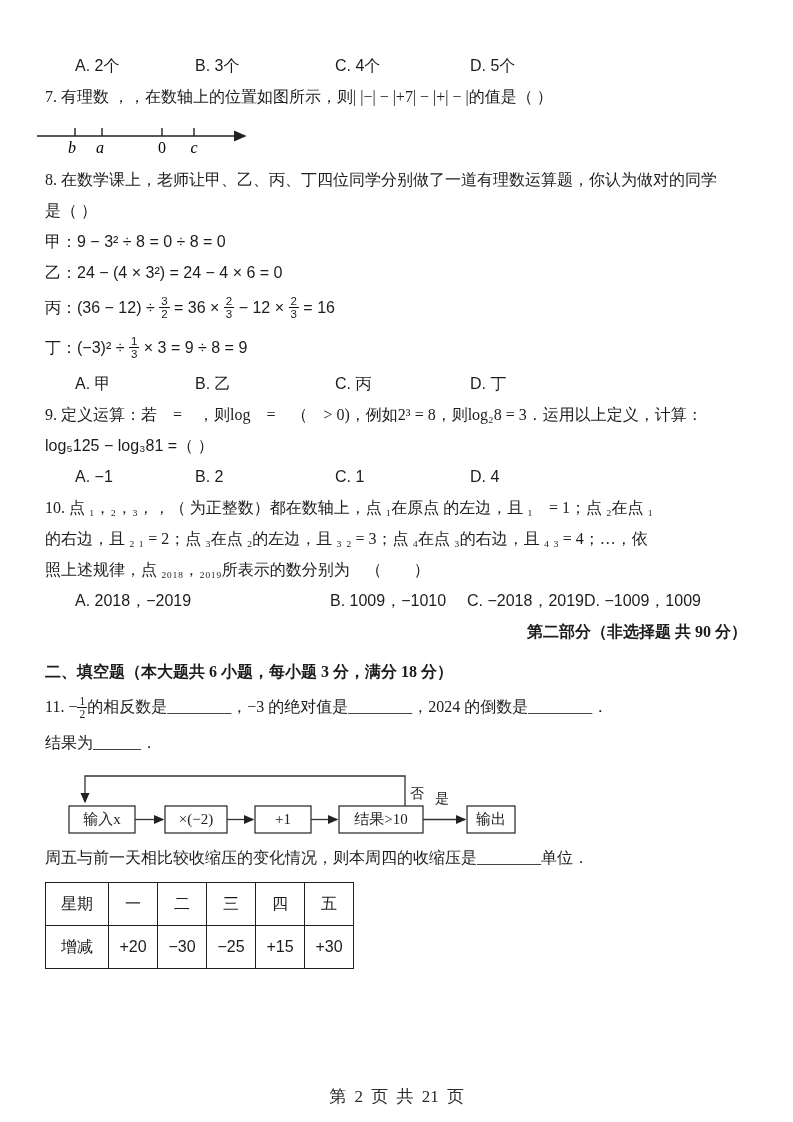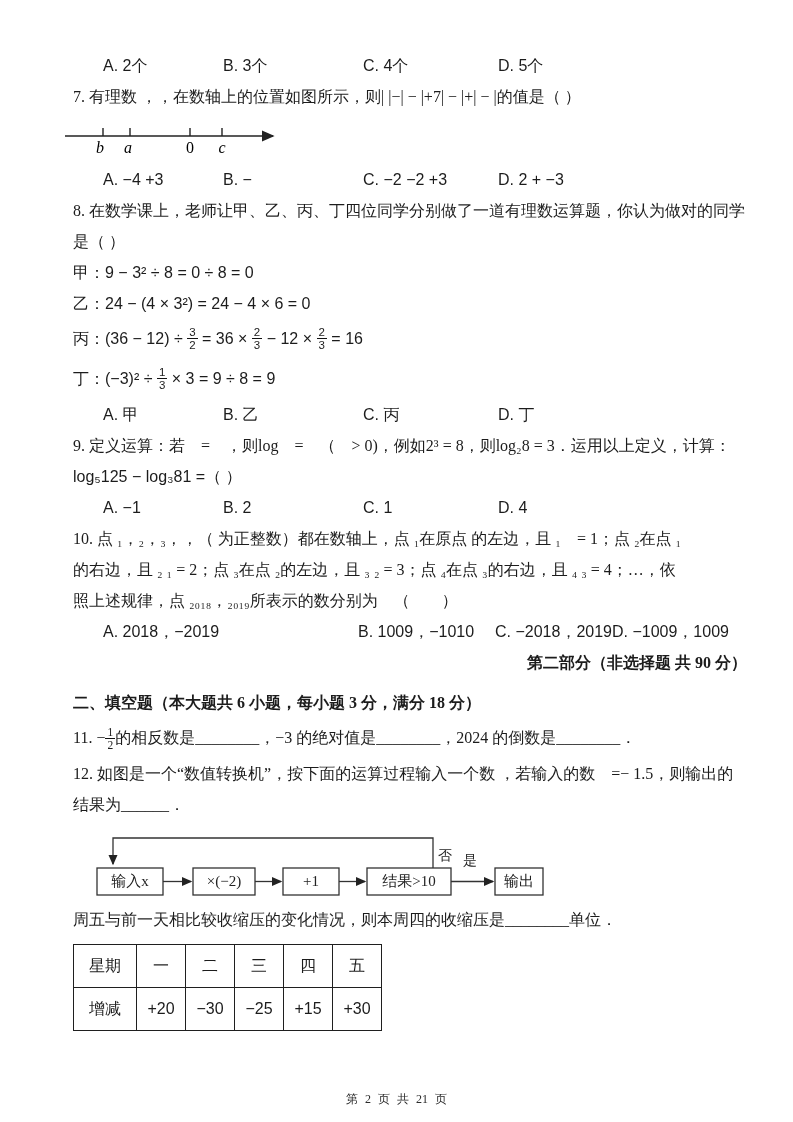--- a/index.html
+++ b/index.html
@@ -1,21 +1,21 @@
 <!DOCTYPE html>
 <html><head>
 <meta charset="utf-8">
 <style>
   html,body{margin:0;padding:0;}
   body{
     width:793px;height:1122px;background:#ffffff;color:#1c1c1c;
     font-family:"Liberation Serif","DejaVu Serif",serif;font-size:16px;
     position:relative;overflow:hidden;
   }
-  .page{padding:50px 46px 0 45px;margin-left:28px;}
+  .page{padding:50px 46px 0 45px;}
   .line{line-height:31px;white-space:nowrap;}
   .math{font-family:"Liberation Sans","DejaVu Sans",sans-serif;}
   .opt-row{padding-left:30px;line-height:31px;white-space:nowrap;}
   .o{display:inline-block;}
   .o1{width:120px}.o2{width:140px}.o3{width:135px}
   .o1w{width:255px}.o2w{width:137px}
   .fline{line-height:40px;height:40px;white-space:nowrap;}
   .frac{display:inline-block;vertical-align:middle;text-align:center;line-height:1.05;font-size:11.5px;transform:translateY(-1px);}
   .frac .num{display:block;padding:0 2px;}
   .frac .den{display:block;border-top:1px solid #111;padding:0 2px;}
@@ -23,21 +23,21 @@
   .heading-left{font-weight:bold;line-height:31px;margin-top:9px;}
   .numberline{display:block;margin:6px 0 2px -10px;}
   .flowchart{display:block;margin:8px 0 4px 16px;}
   .flowchart text{font-size:15px;font-family:"Liberation Serif","DejaVu Serif",serif;fill:#222;}
   .flowchart .small{font-size:14px;}
   svg .stroke{stroke:#333;fill:none;stroke-width:1.3;}
   .bp-table{border-collapse:collapse;margin:9px 0 8px 0;border-radius:11px;}
   .bp-table td{border:1.5px solid #1f1f1f;text-align:center;width:46px;height:40px;font-size:16px;}
   .bp-table td.c0{width:60px;}
   .q14{margin-top:2px;}
-  .footer{position:absolute;left:0;right:0;bottom:14px;text-align:center;font-size:12px;color:#2b2b2b;word-spacing:4px;}
+  .footer{position:absolute;left:0;right:0;bottom:14px;text-align:center;font-size:17px;color:#2b2b2b;word-spacing:4px;}
 </style>
 </head>
 <body>
 
 <div class="page">
 
   <div class="opt-row math">
     <span class="o o1">A. 2个</span><span class="o o2">B. 3个</span><span class="o o3">C. 4个</span><span class="o">D. 5个</span>
   </div>
 
@@ -53,23 +53,20 @@
     <line x1="40" y1="10" x2="40" y2="18" stroke="#222" stroke-width="1.4"></line>
     <line x1="67" y1="10" x2="67" y2="18" stroke="#222" stroke-width="1.4"></line>
     <line x1="127" y1="10" x2="127" y2="18" stroke="#222" stroke-width="1.4"></line>
     <line x1="159" y1="10" x2="159" y2="18" stroke="#222" stroke-width="1.4"></line>
     <text x="37" y="35" font-style="italic" font-size="16" text-anchor="middle">b</text>
     <text x="65" y="35" font-style="italic" font-size="16" text-anchor="middle">a</text>
     <text x="127" y="35" font-size="16" text-anchor="middle">0</text>
     <text x="159" y="35" font-style="italic" font-size="16" text-anchor="middle">c</text>
   </svg>
 
-  <div class="opt-row math">
-    <span class="o o1">A. −4 +3</span><span class="o o2">B. −</span><span class="o o3">C. −2 −2 +3</span><span class="o">D. 2 + −3</span>
-  </div>
 
   <div class="line">8. 在数学课上，老师让甲、乙、丙、丁四位同学分别做了一道有理数运算题，你认为做对的同学</div>
   <div class="line">是（  ）</div>
   <div class="line math">甲：9 − 3² ÷ 8 = 0 ÷ 8 = 0</div>
   <div class="line math">乙：24 − (4 × 3²) = 24 − 4 × 6 = 0</div>
   <div class="fline math">
     <span>丙：(36 − 12) ÷ </span><span class="frac"><span class="num">3</span><span class="den">2</span></span><span> = 36 × </span><span class="frac"><span class="num">2</span><span class="den">3</span></span><span> − 12 × </span><span class="frac"><span class="num">2</span><span class="den">3</span></span><span> = 16</span>
   </div>
   <div class="fline math">
     <span>丁：(−3)² ÷ </span><span class="frac"><span class="num">1</span><span class="den">3</span></span><span> × 3 = 9 ÷ 8 = 9</span>
@@ -91,21 +88,20 @@
     <span class="o o1w">A. 2018，−2019</span><span class="o o2w">B. 1009，−1010</span><span class="o">C. −2018，2019D. −1009，1009</span>
   </div>
 
   <div class="heading-center">第二部分（非选择题 共 90 分）</div>
   <div class="heading-left">二、填空题（本大题共 6 小题，每小题 3 分，满分 18 分）</div>
 
   <div class="fline">
     <span>11. −</span><span class="frac"><span class="num">1</span><span class="den">2</span></span><span>的相反数是________，−3 的绝对值是________，2024 的倒数是________．</span>
   </div>
 
-  <div class="line">12. 如图是一个“数值转换机”，按下面的运算过程输入一个数 ，若输入的数　=− 1.5，则输出的</div>
   <div class="line">结果为______．</div>
 
   <svg class="flowchart" width="460" height="72" viewBox="0 0 460 72">
     <defs>
       <marker id="fa" markerWidth="9" markerHeight="8" refX="7" refY="3.5" orient="auto">
         <path d="M0,0 L8,3.5 L0,7 z" fill="#222"></path>
       </marker>
     </defs>
     <polyline class="stroke" points="344,40 344,10 24,10 24,36" marker-end="url(#fa)"></polyline>
     <text class="small" x="349" y="32">否</text>

